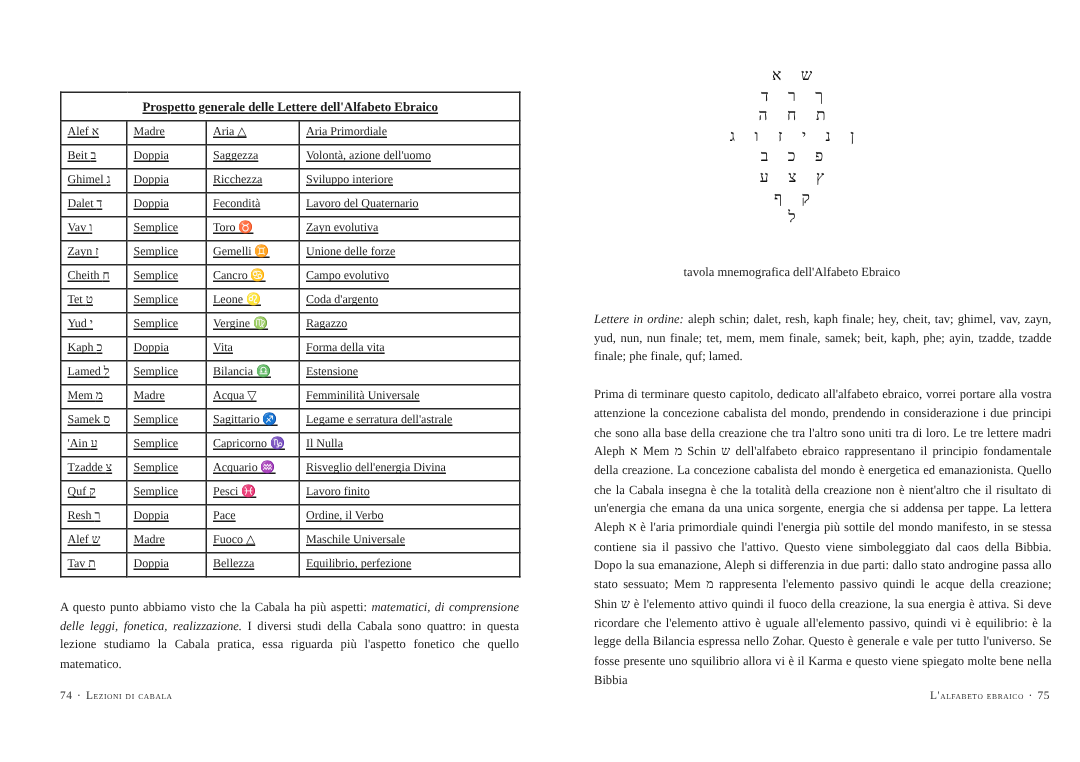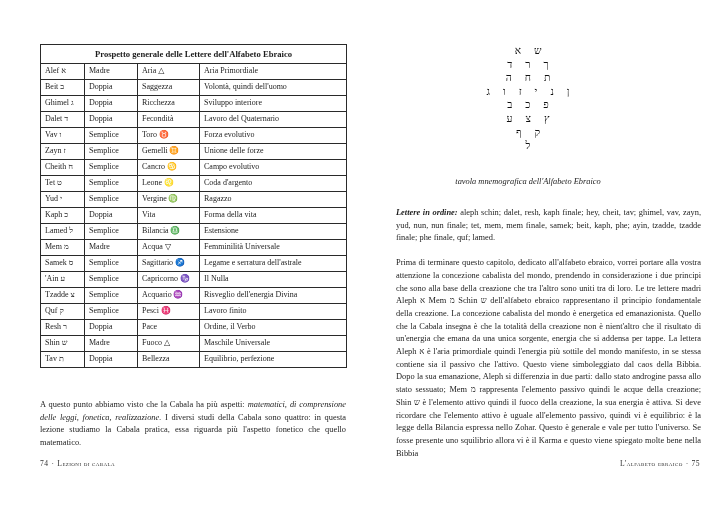--- a/index.html
+++ b/index.html
@@ -3,22 +3,22 @@
 <meta charset="utf-8">
 <style>
   html,body{margin:0;padding:0;}
   body{
     width:720px;height:508px;position:relative;background:#ffffff;
     font-family:"Liberation Serif","DejaVu Serif",serif;color:#1c1c1c;
     overflow:hidden;
   }
   
   .alphabet-table{
-    position:absolute;left:40px;top:44px;width:306px;
-    border-collapse:collapse;table-layout:fixed;
+    position:absolute;left:40px;top:61px;width:306px;
+    border-collapse:collapse;table-layout:fixed;text-decoration:underline;
   }
   .alphabet-table th,.alphabet-table td{
     border:1px solid #2a2a2a;
     font-size:8px;line-height:1.25;font-weight:normal;
     padding:2.5px 2px 2.5px 4px;vertical-align:middle;
     overflow:hidden;white-space:normal;
   }
   .alphabet-table th{
     font-weight:bold;text-align:center;font-size:8.6px;padding:3.5px 2px;
   }
@@ -38,29 +38,29 @@
   .mnemonic-table{
     position:absolute;left:428px;top:42px;width:200px;text-align:center;
   }
   .mn-row{height:13.6px;line-height:13.6px;}
   .mn-letter{
     display:inline-block;margin:0 6.5px;font-size:10.5px;color:#111;
     font-family:"Liberation Serif","DejaVu Sans",serif;
   }
   .mnemonic-caption{
     position:absolute;left:398px;top:177px;width:260px;text-align:center;
-    font-style:italic;font-size:8.4px;margin:0;
+    font-size:8.4px;margin:0;
   }
   .right-paragraphs{
     position:absolute;left:396px;top:207px;width:305px;
   }
   .body-p{
     font-size:8.4px;line-height:12.7px;text-align:justify;margin:0 0 12px 0;
   }
-  .body-p i{font-style:italic;font-weight:bold;}
+  .body-p i{font-style:italic;}
 </style>
 </head>
 <body>
 
 <table class="alphabet-table">
   <colgroup>
     <col class="col-letter">
       <col class="col-type">
       <col class="col-attr">
       <col class="col-meaning">
@@ -74,39 +74,39 @@
       <tr>
         <td>Alef א</td>
         <td>Madre</td>
         <td>Aria △</td>
         <td>Aria Primordiale</td>
       </tr>
       <tr>
         <td>Beit ב</td>
         <td>Doppia</td>
         <td>Saggezza</td>
-        <td>Volontà, quindi dell'uomo</td>
+        <td>Volontà, azione dell'uomo</td>
       </tr>
       <tr>
         <td>Ghimel ג</td>
         <td>Doppia</td>
         <td>Ricchezza</td>
         <td>Sviluppo interiore</td>
       </tr>
       <tr>
         <td>Dalet ד</td>
         <td>Doppia</td>
         <td>Fecondità</td>
         <td>Lavoro del Quaternario</td>
       </tr>
       <tr>
         <td>Vav ו</td>
         <td>Semplice</td>
         <td>Toro ♉</td>
-        <td>Forza evolutivo</td>
+        <td>Zayn evolutiva</td>
       </tr>
       <tr>
         <td>Zayn ז</td>
         <td>Semplice</td>
         <td>Gemelli ♊</td>
         <td>Unione delle forze</td>
       </tr>
       <tr>
         <td>Cheith ח</td>
         <td>Semplice</td>
@@ -167,21 +167,21 @@
         <td>Pesci ♓</td>
         <td>Lavoro finito</td>
       </tr>
       <tr>
         <td>Resh ר</td>
         <td>Doppia</td>
         <td>Pace</td>
         <td>Ordine, il Verbo</td>
       </tr>
       <tr>
-        <td>Shin ש</td>
+        <td>Alef ש</td>
         <td>Madre</td>
         <td>Fuoco △</td>
         <td>Maschile Universale</td>
       </tr>
       <tr>
         <td>Tav ת</td>
         <td>Doppia</td>
         <td>Bellezza</td>
         <td>Equilibrio, perfezione</td>
       </tr>

